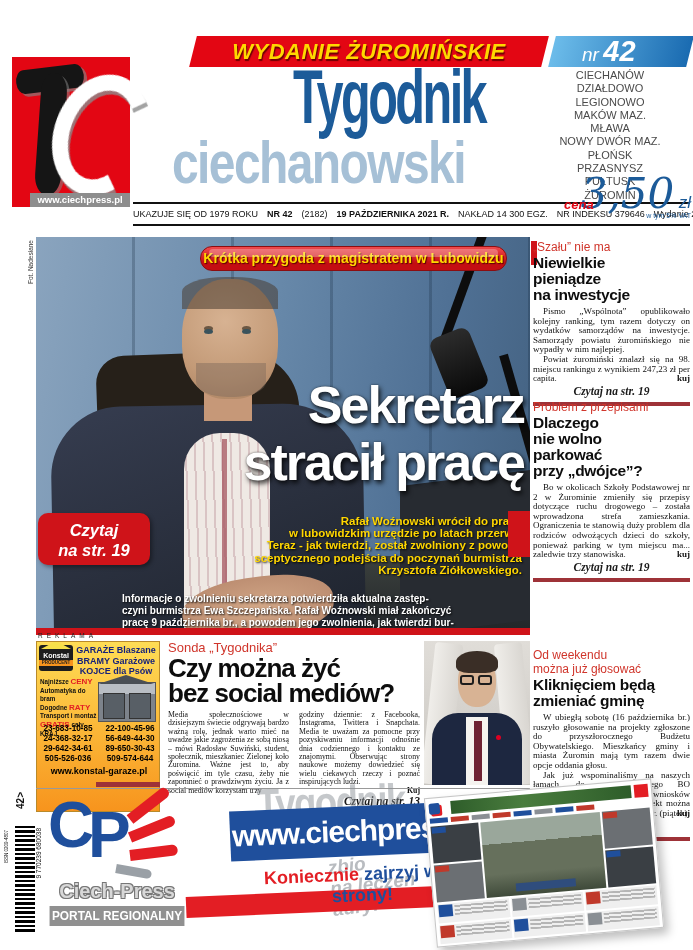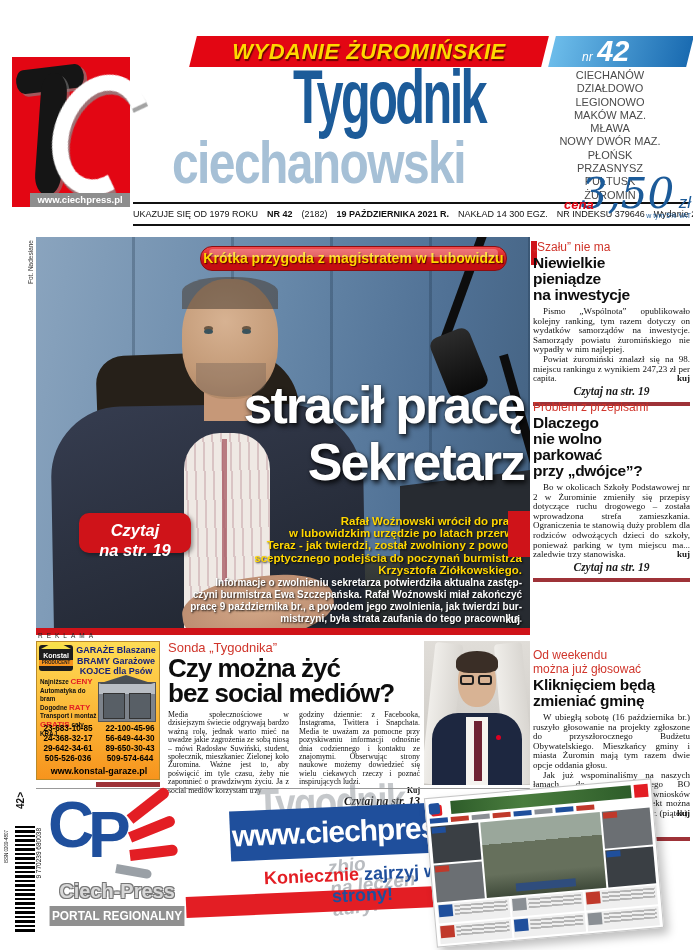--- a/index.html
+++ b/index.html
@@ -19,21 +19,21 @@
   .logo .webbar{position:absolute;left:18px;top:136px;width:100px;height:14px;background:#8d8d8d;
                 color:#fff;font-weight:bold;font-size:9.5px;line-height:14px;text-align:center;}
   .edition{left:193px;top:36px;width:352px;height:31px;}
   .edition .bg{position:absolute;inset:0;background:#e30613;transform:skewX(-14deg);}
   .edition .txt{position:relative;z-index:1;text-align:center;font-style:italic;font-weight:bold;
                 font-size:22px;line-height:31px;color:#ffd800;letter-spacing:.5px;
                 text-shadow:1px 2px 1px rgba(90,0,0,.85);}
   .issuebox{left:552px;top:36px;width:138px;height:31px;}
   .issuebox .bg{position:absolute;inset:0;background:linear-gradient(90deg,#6cbcea,#1a6bb1);transform:skewX(-14deg);}
   .issuebox .txt{position:relative;z-index:1;color:#fff;font-style:italic;padding-left:30px;line-height:31px;}
-  .issuebox .nr{font-size:12px;}
+  .issuebox .nr{font-size:19px;}
   .issuebox .num{font-size:29px;font-weight:bold;}
   .mast1{left:293px;top:58px;font-weight:bold;font-size:76px;line-height:78px;letter-spacing:-4px;
          color:#1c5b99;transform:scaleX(.64);transform-origin:left top;}
   .mast2{left:172px;top:132px;font-weight:bold;font-size:60px;line-height:62px;letter-spacing:-2px;
          color:#a6c0d6;transform:scaleX(.8);transform-origin:left top;}
   .cities{right:3px;top:69px;width:160px;text-align:center;font-size:11px;line-height:13.3px;color:#4a4a4a;}
   .infostrip{left:133px;top:202px;width:557px;height:20px;border-top:2px solid #111;border-bottom:2px solid #111;
              display:flex;gap:9px;align-items:center;font-size:9px;color:#111;white-space:nowrap;}
   .infostrip .b{font-weight:bold;}
   .price{right:2px;top:172px;width:125px;height:50px;text-align:right;}
@@ -70,46 +70,46 @@
   .pill{position:absolute;left:164px;top:9px;width:305px;height:23px;border-radius:12px;
         background:linear-gradient(180deg,#f04a4d 0%,#c40d12 70%);border:1px solid #8c0d10;
         text-align:center;color:#ffd800;font-weight:bold;font-size:14px;line-height:23px;
         text-shadow:1px 1px 1px rgba(80,0,0,.9);}
   .pill .gloss{position:absolute;left:8px;right:8px;top:2px;height:8px;border-radius:8px;background:rgba(255,255,255,.28);}
   .bigtitle{position:absolute;right:6px;top:140px;text-align:right;color:#fff;font-weight:bold;
             font-size:52px;line-height:57px;letter-spacing:-2px;
             text-shadow:2px 3px 5px rgba(0,0,0,.8),0 0 2px rgba(0,0,0,.6);}
   .lead{position:absolute;right:8px;top:278px;width:440px;text-align:right;color:#ffd600;font-weight:bold;
         font-size:11.5px;line-height:12.2px;text-shadow:1px 1px 2px rgba(0,0,0,.9);}
-  .mbody{position:absolute;left:86px;right:8px;top:340px;height:50px;text-align:right;color:#fff;font-weight:bold;
+  .mbody{position:absolute;left:86px;right:8px;top:356px;height:50px;text-align:left;color:#fff;font-weight:bold;
          font-size:10px;line-height:12px;text-shadow:1px 1px 2px rgba(0,0,0,.9);}
   .mbody .kuj{position:absolute;right:2px;bottom:1px;}
-  .czytajbadge{position:absolute;left:2px;top:276px;width:112px;height:40px;background:#cf1319;border-radius:10px;
+  .czytajbadge{position:absolute;left:2px;top:276px;width:112px;height:52px;background:#cf1319;border-radius:10px;
                color:#fff;font-weight:bold;font-style:italic;font-size:16.5px;line-height:20px;text-align:center;
-               padding-top:7px;box-sizing:border-box;box-shadow:2px 2px 4px rgba(0,0,0,.4);margin-left:41px;}
+               padding-top:7px;box-sizing:border-box;box-shadow:2px 2px 4px rgba(0,0,0,.4);}
   .redtab{position:absolute;right:0;top:274px;width:22px;height:46px;background:#cf1319;}
   .photocredit{left:27px;top:240px;writing-mode:vertical-rl;transform:rotate(180deg);font-size:6.5px;color:#333;}
   .redstrip{left:36px;top:628px;width:494px;height:7px;background:#cf1319;}
   .sbnotch{left:531px;top:241px;width:6px;height:24px;background:#cf1319;}
 
   
   .sb{left:533px;width:157px;}
   .kicker{color:#d0352b;font-size:12px;line-height:14px;margin-bottom:1px;}
   .sb h2{margin:0 0 4px 0;font-size:15.5px;line-height:16px;letter-spacing:-.3px;color:#0d0d0d;}
   .sb p{margin:0;font-family:"Liberation Serif",serif;font-size:9px;line-height:9.6px;text-align:justify;
         text-indent:10px;color:#111;}
   .art-byline{text-align:right;font-family:"Liberation Serif",serif;font-weight:bold;font-size:9px;
               line-height:9.6px;margin-top:-9.6px;color:#111;}
   .artlink{text-align:center;font-family:"Liberation Serif",serif;font-weight:bold;font-style:italic;
            font-size:11.5px;line-height:13px;margin-top:1px;color:#1a1a1a;}
   .divider{height:4px;background:#9e3238;margin-top:4px;}
 
   
   .reklama{left:38px;top:632px;font-size:6.5px;letter-spacing:4px;color:#222;}
-  .garage{left:36px;top:641px;width:124px;height:139px;background:linear-gradient(180deg,#ffdd55,#f7941d);
+  .garage{left:36px;top:641px;width:124px;height:171px;background:linear-gradient(180deg,#ffdd55,#f7941d);
           border:1px solid #b98a2a;box-sizing:border-box;overflow:hidden;}
   .garage .glogo{position:absolute;left:2px;top:3px;width:34px;height:26px;background:#1d1d1d;border-radius:3px;
                  color:#fff;text-align:center;}
   .garage .glogo .roof{position:absolute;left:2px;top:-4px;width:0;height:0;border-left:15px solid transparent;
                        border-right:15px solid transparent;border-bottom:8px solid #f7e04a;}
   .garage .glogo .nm{position:relative;font-size:7px;font-weight:bold;line-height:9px;margin-top:6px;}
   .garage .glogo .pr{position:relative;font-size:4.5px;background:#f7941d;color:#1d1d1d;font-weight:bold;line-height:6px;}
   .garage .ghead{margin:3px 2px 0 38px;text-align:center;font-weight:bold;font-size:9px;line-height:10.5px;color:#16227a;}
   .garage .feat{position:absolute;left:3px;top:36px;width:60px;font-size:6.3px;line-height:8.6px;font-weight:bold;color:#111;}
   .garage .feat .rd{color:#e31e24;font-size:8px;margin-top:40px;}
@@ -277,22 +277,22 @@
     <div class="ph-arm1"></div>
     <div class="ph-arm2"></div>
     <div class="ph-mic"></div>
 
     <div class="pill">
       <div class="gloss"></div>
       <span>Krótka przygoda z magistratem w Lubowidzu</span>
     </div>
 
     <div class="bigtitle">
+      <div>Sekretarz</div>
       <div>stracił pracę</div>
-      <div>Sekretarz</div>
     </div>
 
     <div class="lead">
       <div>Rafał Woźnowski wrócił do pracy</div>
       <div>w lubowidzkim urzędzie po latach przerwy.</div>
       <div>Teraz - jak twierdzi, został zwolniony z powodu</div>
       <div>sceptycznego podejścia do poczynań burmistrza</div>
       <div>Krzysztofa Ziółkowskiego.</div>
     </div>
 

